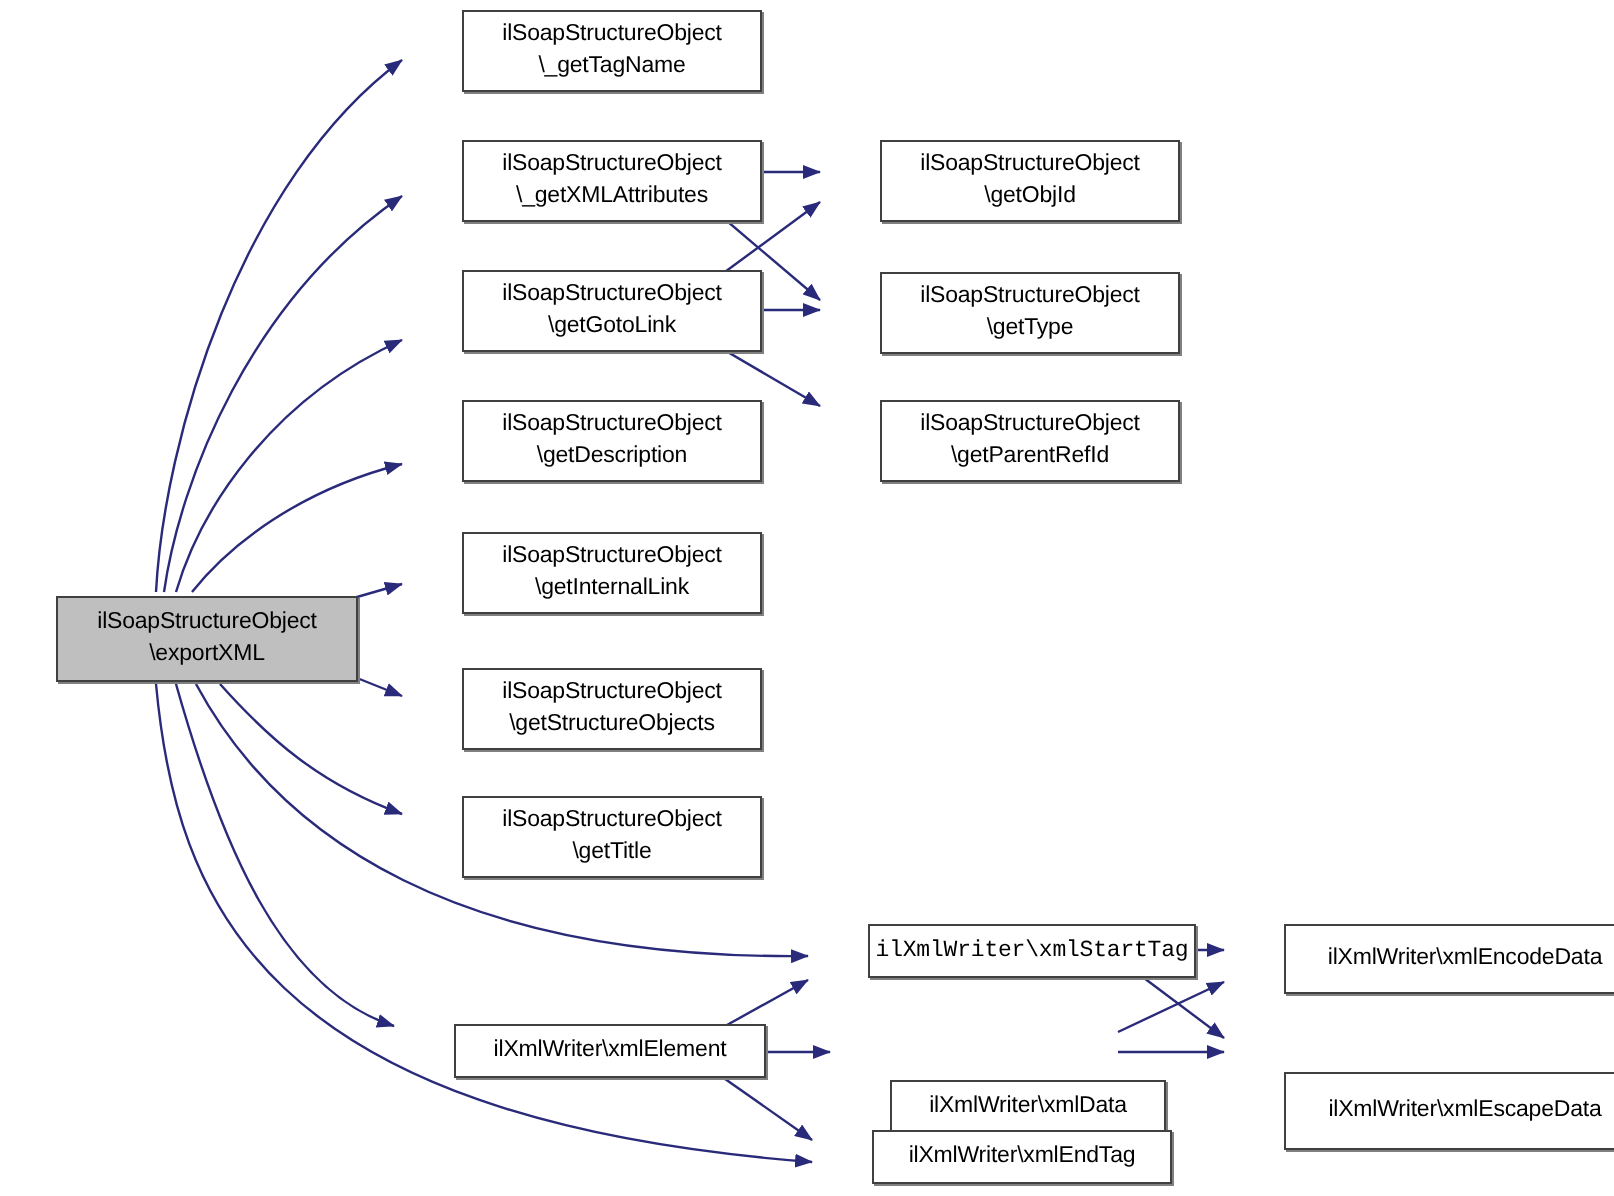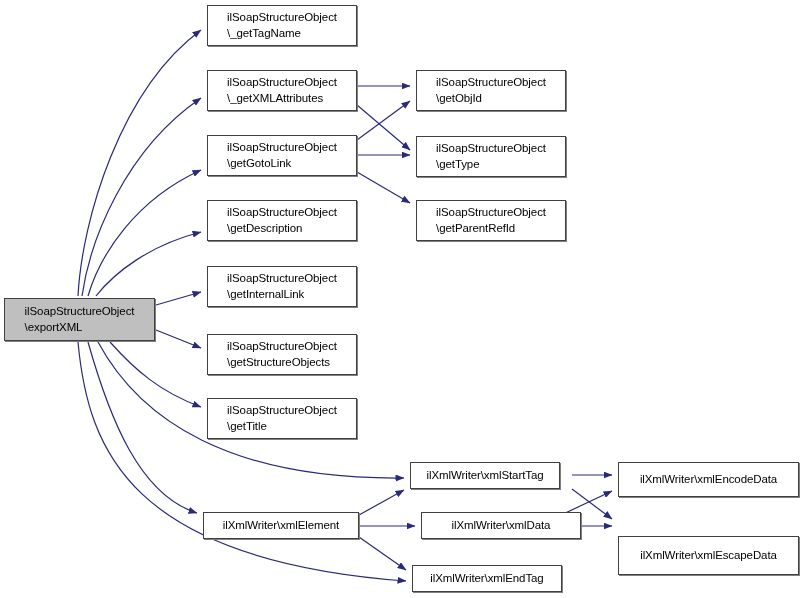--- a/index.html
+++ b/index.html
@@ -26,27 +26,28 @@
   }
   .node {
     position: absolute;
     box-sizing: border-box;
     background: #ffffff;
     border: 1px solid #404040;
     box-shadow: 1px 1px 0 0 #808080;
     display: flex;
     align-items: center;
     justify-content: center;
-    text-align: left;
+    text-align: center;
     font-size: 11.5px;
     line-height: 1.32;
     color: #000000;
     letter-spacing: -0.1px;
     white-space: pre-line;
     z-index: 2;
+    margin-left: 24px;
   }
   .node.root {
     background: #bfbfbf;
   }
   .node.single {
     font-size: 11.5px;
   }
 </style>
 </head>
 <body>
@@ -101,21 +102,21 @@
       <div class="node" style="left: 207px; top: 334px; width: 150px; height: 41px;">ilSoapStructureObject
 \getStructureObjects</div>
       <div class="node" style="left: 207px; top: 398px; width: 150px; height: 41px;">ilSoapStructureObject
 \getTitle</div>
       <div class="node" style="left: 416px; top: 70px; width: 150px; height: 41px;">ilSoapStructureObject
 \getObjId</div>
       <div class="node" style="left: 416px; top: 136px; width: 150px; height: 41px;">ilSoapStructureObject
 \getType</div>
       <div class="node" style="left: 416px; top: 200px; width: 150px; height: 41px;">ilSoapStructureObject
 \getParentRefId</div>
-      <div class="node single" style="left: 410px; top: 462px; width: 150px; height: 27px;">ilXmlWriter\xmlStartTag</div>
+      <div class="node single" style="left: 410px; top: 462px; width: 164px; height: 27px; font-family: Liberation Mono, monospace;">ilXmlWriter\xmlStartTag</div>
       <div class="node single" style="left: 618px; top: 462px; width: 181px; height: 35px;">ilXmlWriter\xmlEncodeData</div>
       <div class="node single" style="left: 203px; top: 512px; width: 156px; height: 27px;">ilXmlWriter\xmlElement</div>
-      <div class="node single" style="left: 421px; top: 512px; width: 160px; height: 27px;">ilXmlWriter\xmlData</div>
+      <div class="node single" style="left: 421px; top: 540px; width: 138px; height: 27px;">ilXmlWriter\xmlData</div>
       <div class="node single" style="left: 618px; top: 536px; width: 181px; height: 39px;">ilXmlWriter\xmlEscapeData</div>
       <div class="node single" style="left: 412px; top: 565px; width: 150px; height: 27px;">ilXmlWriter\xmlEndTag</div>
     </div>
 
 </div>
 
 </body></html>

